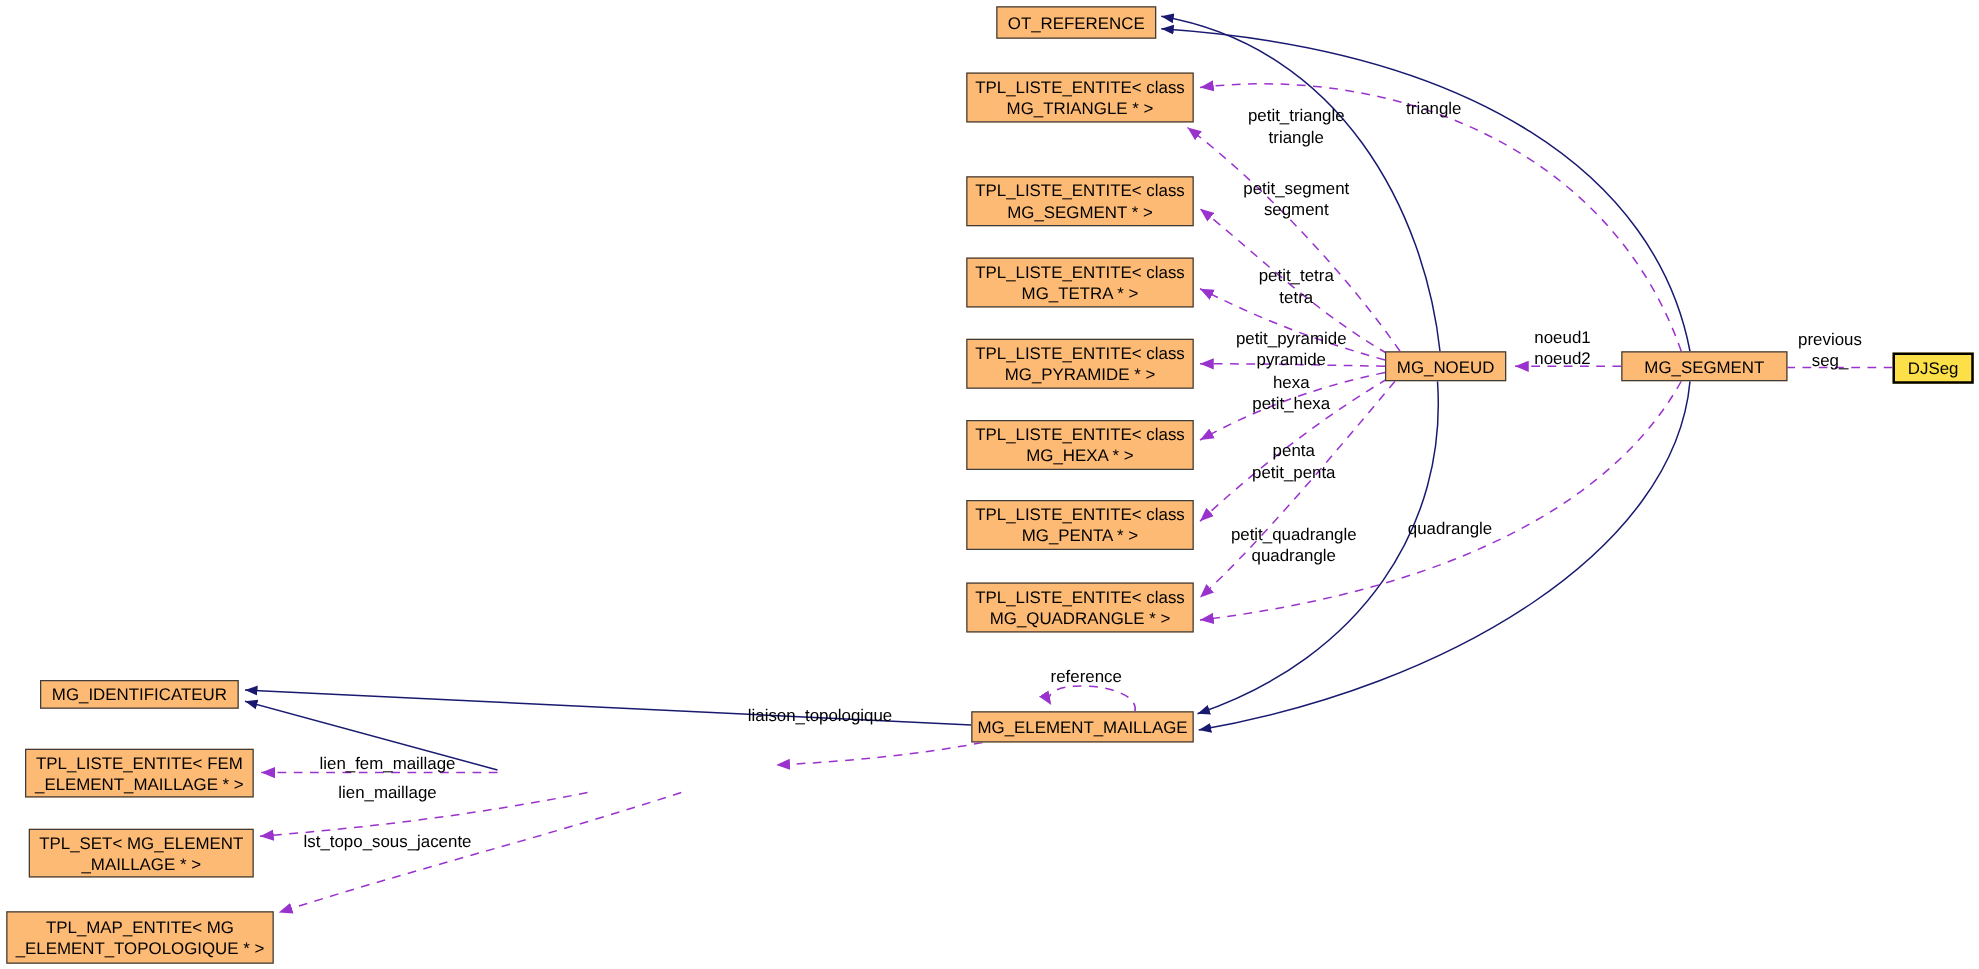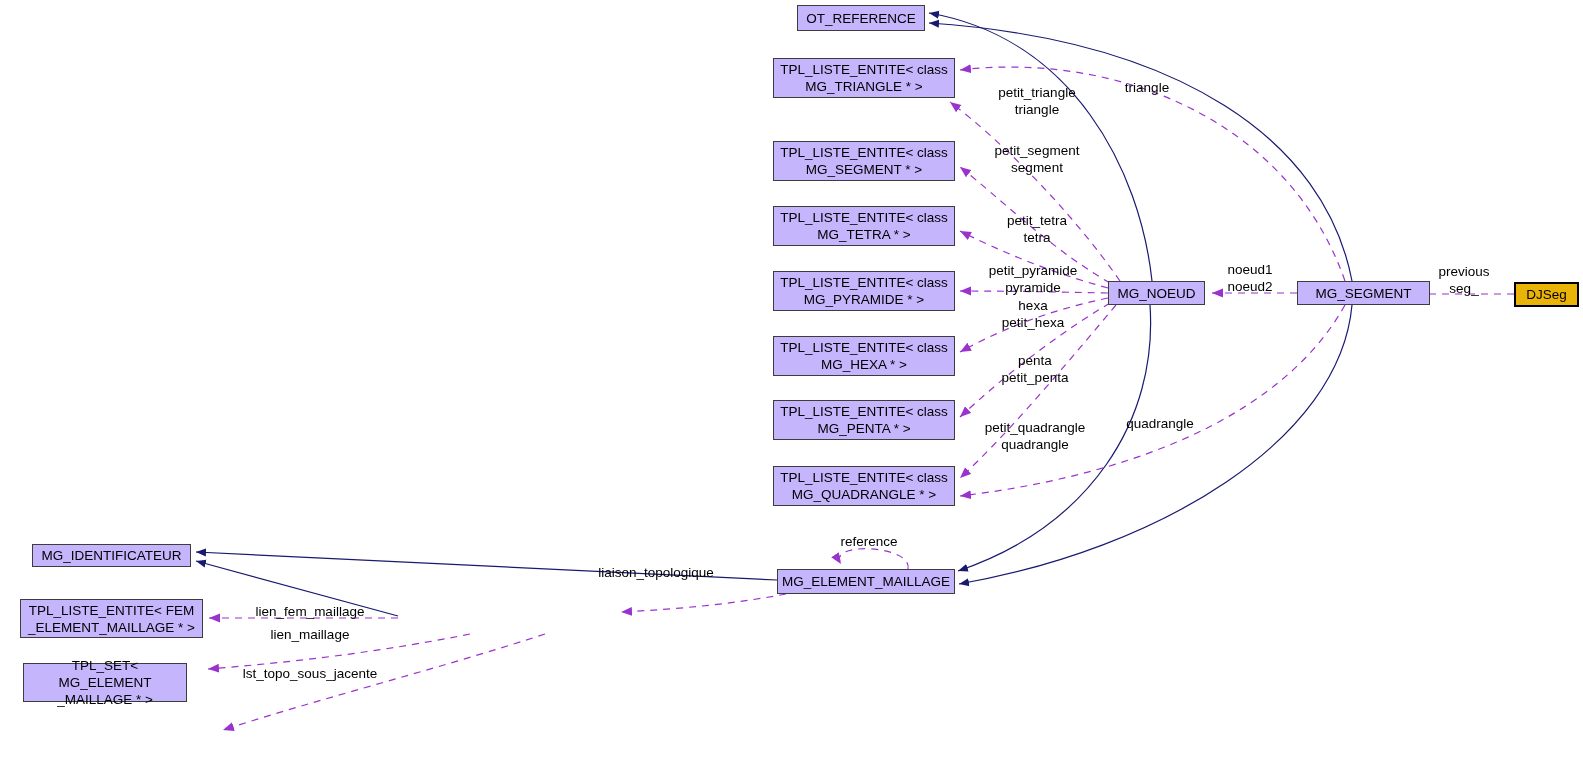--- a/index.html
+++ b/index.html
@@ -1,22 +1,22 @@
 <!DOCTYPE html>
 <html><head>
 <meta charset="utf-8">
 <style>
   html,body{margin:0;padding:0;background:#ffffff;}
   .diagram{position:relative;width:1583px;height:775px;overflow:hidden;
     font-family:"Liberation Sans",sans-serif;font-size:13.5px;color:#000;}
   .edges{position:absolute;left:0;top:0;}
-  .node{position:absolute;box-sizing:border-box;background:#c4b5fd;
+  .node{position:absolute;box-sizing:border-box;background:#fdba74;
     border:1.5px solid #3d3d3d;display:flex;align-items:center;justify-content:center;
     text-align:center;white-space:pre-line;line-height:17px;}
-  .node.hl{background:#eab308;border:2px solid #000000;}
+  .node.hl{background:#fde047;border:2px solid #000000;}
   .elabel{position:absolute;transform:translate(-50%,-50%);text-align:center;
     white-space:pre;line-height:17px;}
 </style>
 </head>
 <body>
 
 <div class="diagram">
 
   <svg class="edges" width="1583" height="775" viewBox="0 0 1583 775">
     <defs>
@@ -68,22 +68,24 @@
 MG_PENTA * &gt;</div>
   <div class="node" style="left:773px;top:466px;width:182px;height:40px">TPL_LISTE_ENTITE&lt; class
 MG_QUADRANGLE * &gt;</div>
   <div class="node" style="left:1108px;top:281px;width:97px;height:24px">MG_NOEUD</div>
   <div class="node" style="left:1297px;top:281px;width:133px;height:24px">MG_SEGMENT</div>
   <div class="node hl" style="left:1514px;top:282px;width:65px;height:25px">DJSeg</div>
   <div class="node" style="left:777px;top:569px;width:178px;height:25px">MG_ELEMENT_MAILLAGE</div>
   <div class="node" style="left:32px;top:544px;width:159px;height:23px">MG_IDENTIFICATEUR</div>
   <div class="node" style="left:20px;top:599px;width:183px;height:39px">TPL_LISTE_ENTITE&lt; FEM
 _ELEMENT_MAILLAGE * &gt;</div>
-  <div class="node" style="left:23px;top:663px;width:164px;height:39px">TPL_SET&lt; MG_ELEMENT
+  <div class="node" style="left:23px;top:663px;width:180px;height:39px">TPL_SET&lt; MG_ELEMENT
 _MAILLAGE * &gt;</div>
+  <div class="node" style="left:5px;top:729px;width:214px;height:42px">TPL_MAP_ENTITE&lt; MG
+_ELEMENT_TOPOLOGIQUE * &gt;</div>
 
   <div class="elabel" style="left:1147px;top:87px">triangle</div>
   <div class="elabel" style="left:1037px;top:101px">petit_triangle
 triangle</div>
   <div class="elabel" style="left:1037px;top:159px">petit_segment
 segment</div>
   <div class="elabel" style="left:1037px;top:229px">petit_tetra
 tetra</div>
   <div class="elabel" style="left:1033px;top:279px">petit_pyramide
 pyramide</div>

